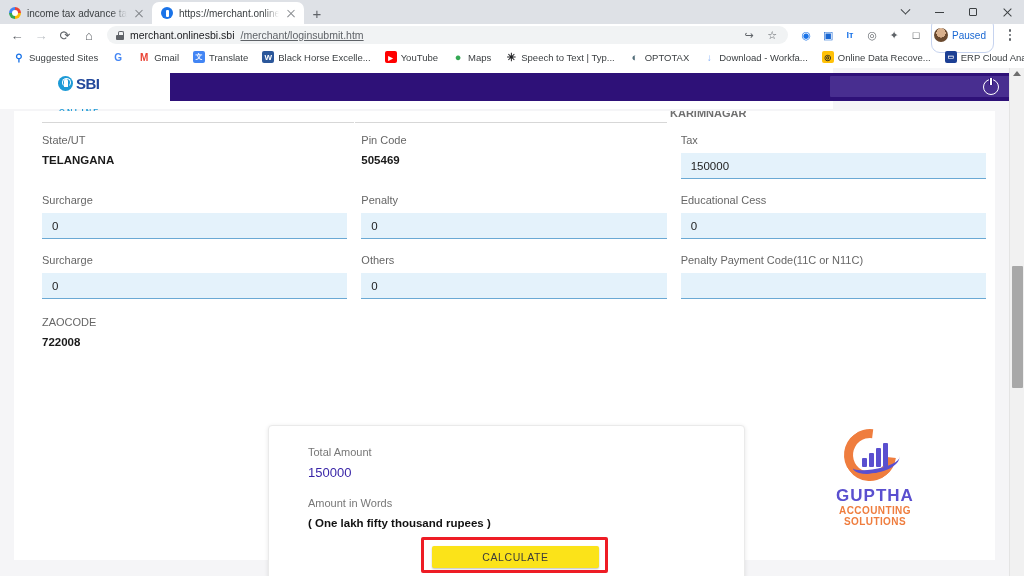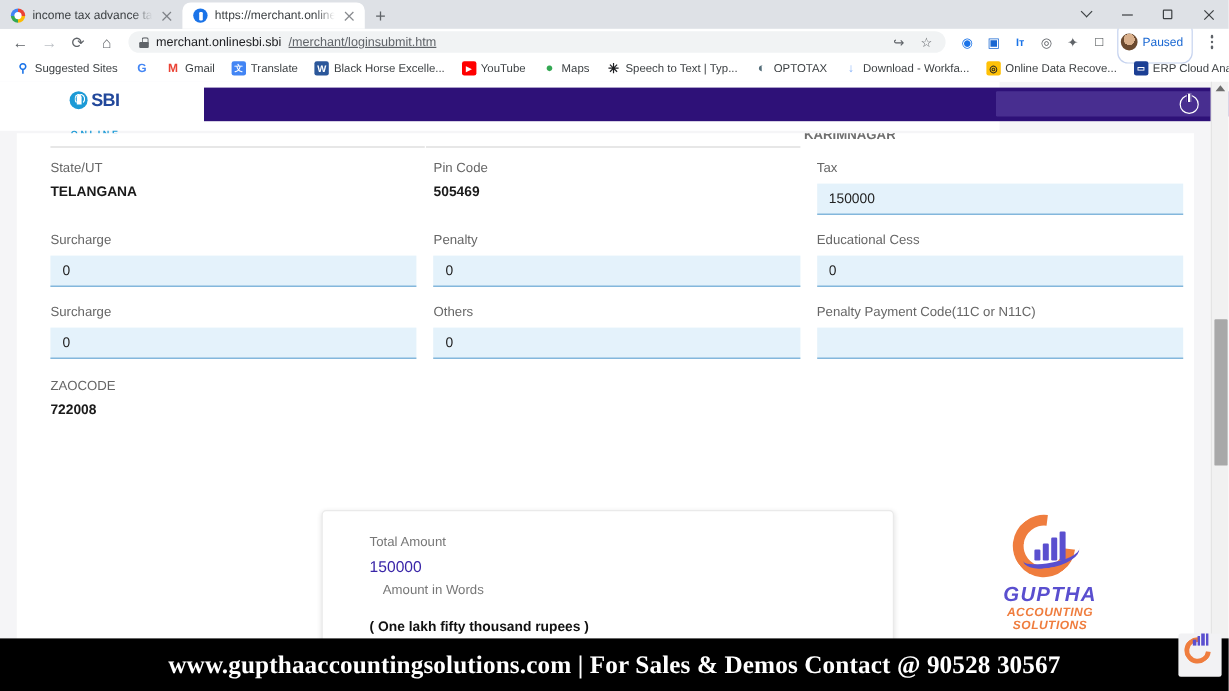--- a/index.html
+++ b/index.html
@@ -155,36 +155,36 @@
   .total-card {
     position:absolute; left:268px; top:357px; width:477px; height:163px;
     background:#fff; border:1px solid #eaeaea; border-radius:4px;
     box-shadow: 0 1px 4px rgba(0,0,0,.10);
   }
   .tc-label { position:absolute; font-size:11px; color:#777; }
   .tc-val   { position:absolute; font-size:13px; color:#3a26a8; font-weight:500; }
   .tc-words { position:absolute; font-size:11.5px; color:#111; font-weight:bold; }
   .lbl-total { left:39px; top:20px; }
   .val-total { left:39px; top:39px; }
-  .lbl-words { left:39px; top:60px;margin-left:11px; }
+  .lbl-words { left:39px; top:71px; }
   .val-words { left:39px; top:91px; }
 
   .calc-highlight {
     position:absolute; left:152px; top:111px; width:187px; height:36px;
     border:3px solid #ee1c25; border-radius:2px; background:#fff;
   }
   .calc-btn {
     position:absolute; left:8px; top:6px; width:167px; height:22px;
     background:#fbe319; border:none; border-radius:2px;
     font-family:"Liberation Sans", sans-serif; font-size:10.5px; color:#3b3b3b;
     letter-spacing:.6px; cursor:pointer; box-shadow:0 1px 2px rgba(0,0,0,.25);
   }
 
   
-  .guptha-logo { position:absolute; left:805px; top:318px; width:112px; height:86px; text-align:center;font-style:italic; }
+  .guptha-logo { position:absolute; left:805px; top:318px; width:112px; height:86px; text-align:center; }
   .gl-mark { position:relative; width:74px; height:58px; margin:0 auto; }
   .gl-c {
     position:absolute; left:6px; top:0; width:52px; height:52px; border-radius:50%;
     border:9px solid #ef7d3e; border-right-color:transparent; transform: rotate(-38deg);
   }
   .gl-bars { position:absolute; left:22px; top:14px; width:44px; height:30px; }
   .gl-bars i { position:absolute; bottom:6px; width:5px; background:#5a4fcf; display:block; border-radius:1px;}
   .gl-bars i:nth-child(1){ left:2px;  height:9px;}
   .gl-bars i:nth-child(2){ left:9px;  height:14px;}
   .gl-bars i:nth-child(3){ left:16px; height:19px;}
@@ -461,26 +461,14 @@
       </div>
 
     </div>
 
     <div class="vscroll">
       <span class="scroll-up"></span>
       <span class="vthumb"></span>
     </div>
   </div>
 
-  <div class="banner">
-    <span class="banner-text">www.gupthaaccountingsolutions.com | For Sales &amp; Demos Contact @ 90528 30567</span>
-    <span class="banner-logo">
-      <span class="bl-c"></span>
-      <span class="bl-bars">
-          <i></i>
-          <i></i>
-          <i></i>
-          <i></i>
-        </span>
-    </span>
-  </div>
 
 </div>
 
 </body></html>

